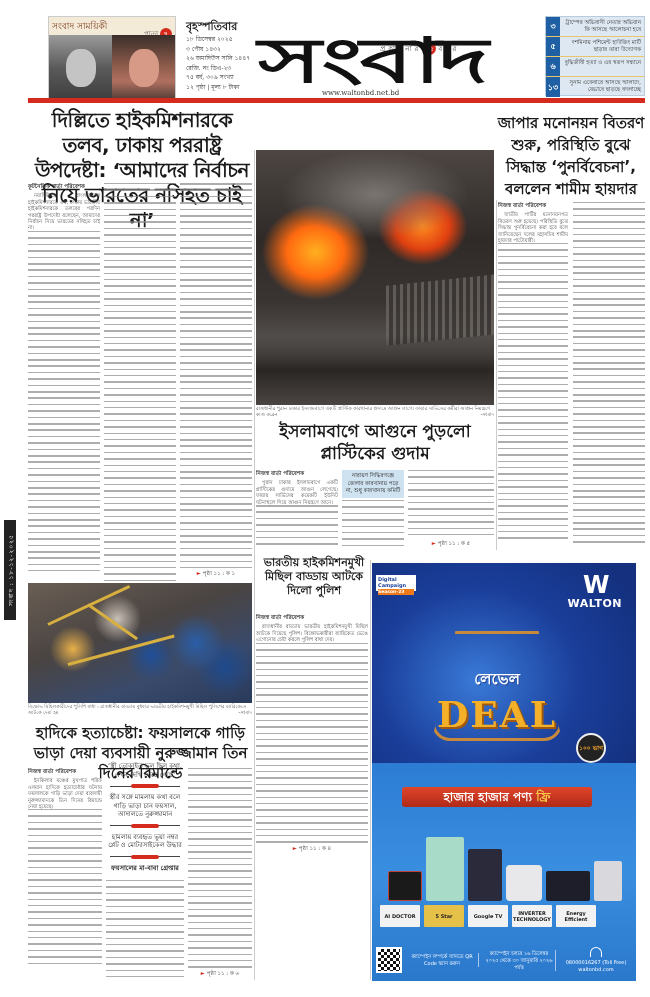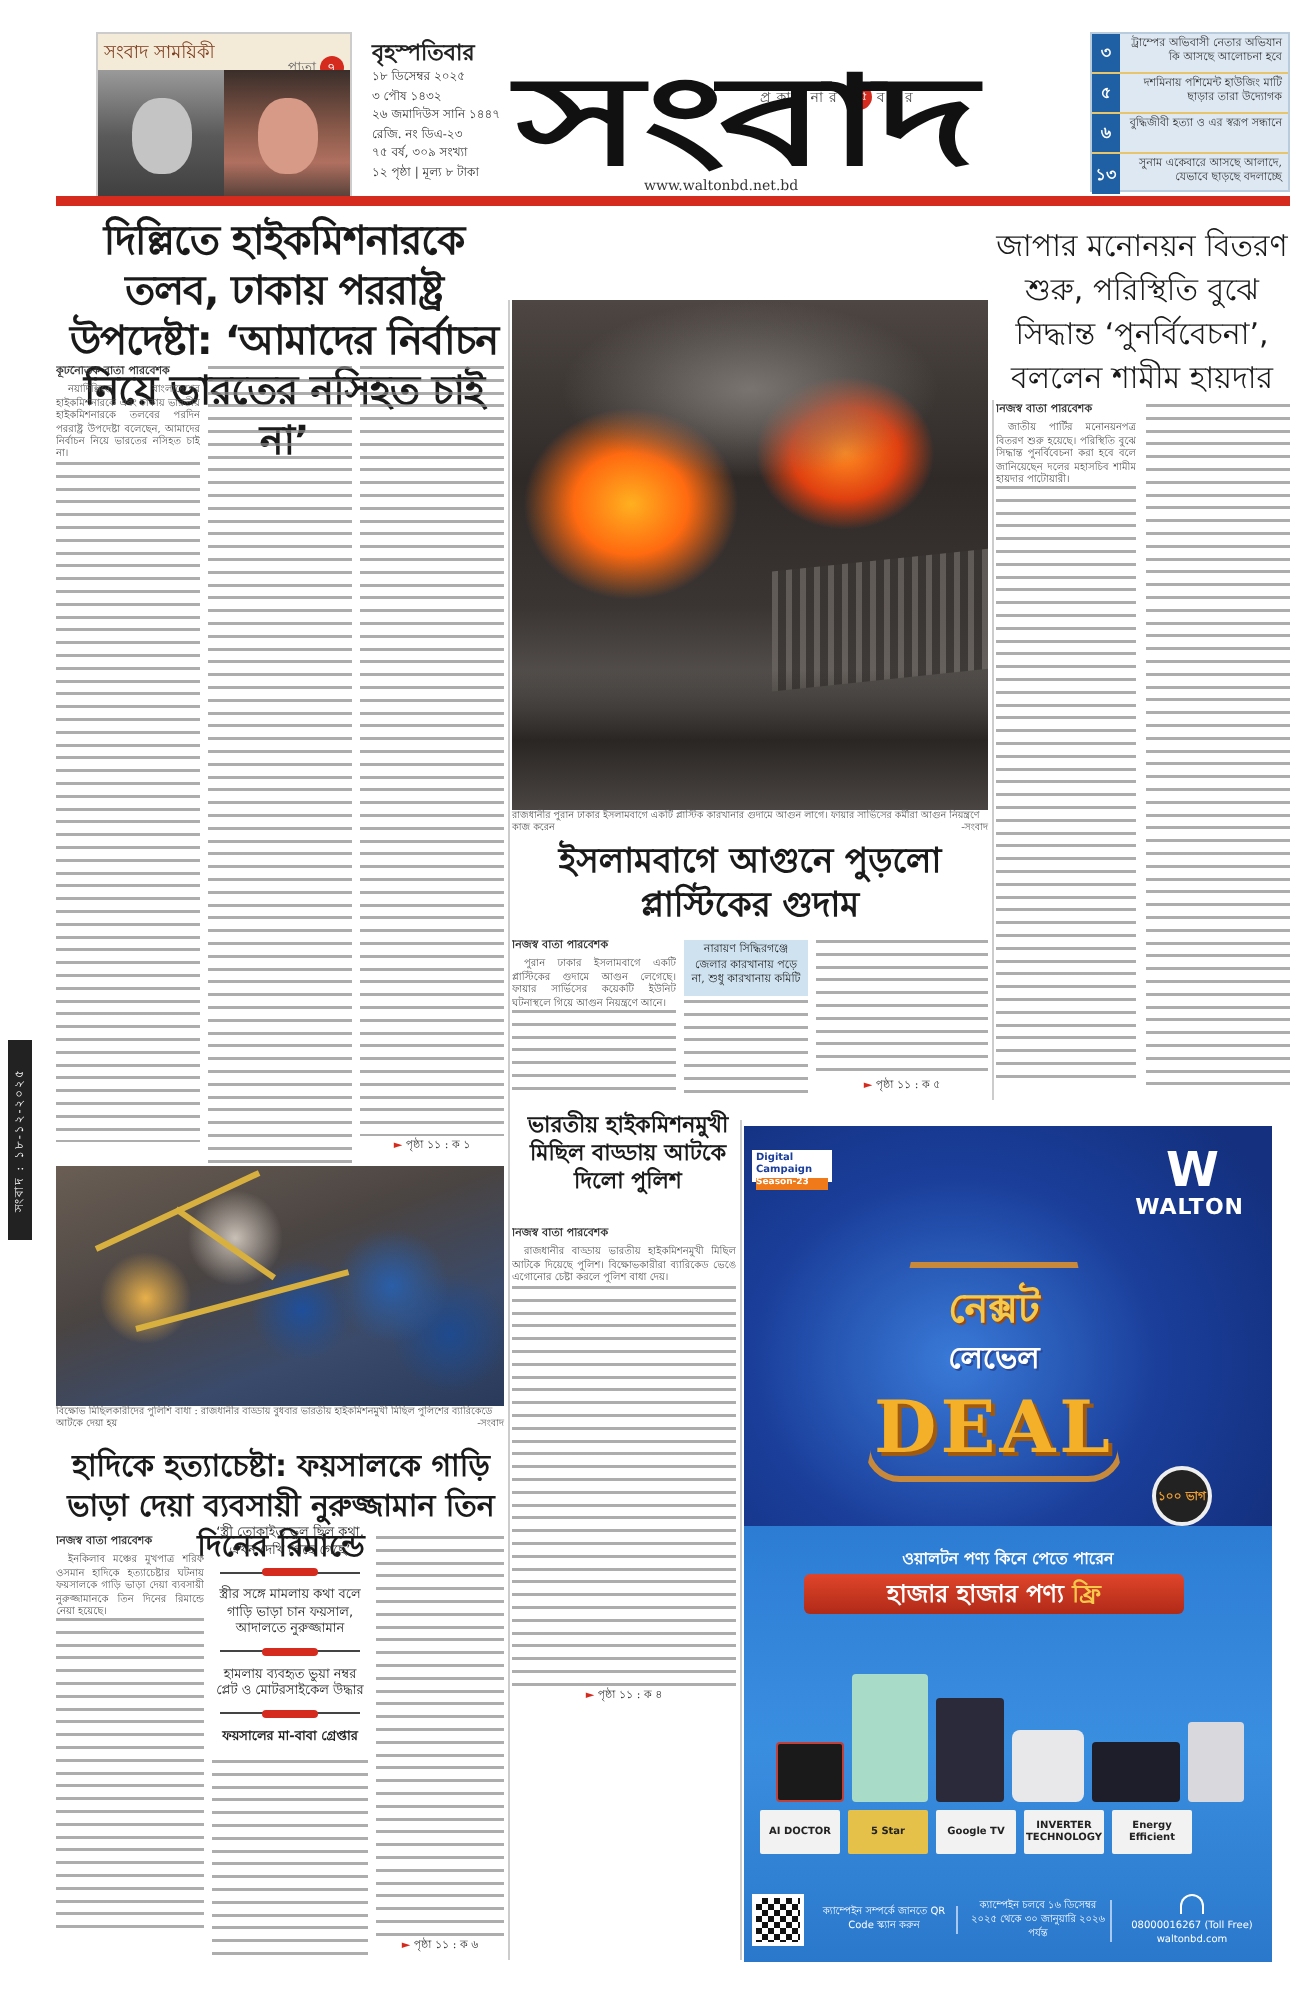--- a/index.html
+++ b/index.html
@@ -31,21 +31,21 @@
   .index-item { height: 20px; display: flex; border-bottom: 1px solid #e8c46a; }
   .index-item:last-child { border-bottom: none; }
   .index-num { width: 14px; background: #1f5fa3; color: #fff; font-size: 8px; display: flex; align-items: center; justify-content: center; font-weight: bold; }
   .index-text { flex: 1; font-size: 5.5px; line-height: 7px; padding: 2px 3px; text-align: right; color: #333; }
 
   .red-rule { position: absolute; left: 28px; top: 98px; width: 617px; height: 5px; background: #d52b1e; }
 
   
   .hl { position: absolute; font-family: "DejaVu Sans", sans-serif; color: #1a1a1a; text-align: center; }
   .hl-main { left: 28px; top: 108px; width: 228px; font-size: 20px; line-height: 25px; font-weight: bold; letter-spacing: -0.5px; }
-  .hl-right { left: 496px; top: 112px; width: 150px; font-size: 15px; line-height: 22px; font-weight: normal; }
+  .hl-right { left: 496px; top: 112px; width: 150px; font-size: 15px; line-height: 22px; font-weight: bold; }
   .hl-fire { left: 255px; top: 420px; width: 240px; font-size: 17px; line-height: 22px; }
   .hl-hadi { left: 28px; top: 723px; width: 225px; font-size: 15px; line-height: 20px; font-weight: bold; }
   .hl-march { left: 256px; top: 556px; width: 116px; font-size: 11px; line-height: 14px; }
 
   
   .byline { font-size: 5.5px; font-weight: bold; color: #333; margin-bottom: 3px; }
   .col { position: absolute; font-size: 5px; line-height: 6.4px; color: #555; text-align: justify; overflow: hidden; }
   .col p { text-indent: 6px; }
   .textlines { width: 100%; background: repeating-linear-gradient(180deg, #8a8a8a 0px, #8a8a8a 1.5px, transparent 1.5px, transparent 6.4px); opacity: 0.7; }
   .jump { font-size: 5.5px; text-align: center; color: #333; margin-top: 2px; }
@@ -275,25 +275,23 @@
   <div class="ad-lower"></div>
   <div class="ad-campaign">
     <div>Digital Campaign</div>
     <span>Season-23</span>
   </div>
   <div class="ad-brand">
     <div class="w">W</div>
     <div class="name">WALTON</div>
   </div>
   <div class="ad-badge"></div>
-  <div class="ad-title1">নেক্সট</div>
   <div class="ad-title2">লেভেল</div>
   <div class="ad-deal">DEAL</div>
   <div class="ad-seal">১০০ ভাগ</div>
-  <div class="ad-line1">ওয়ালটন পণ্য কিনে পেতে পারেন</div>
   <div class="ad-line2">
     <span>হাজার হাজার পণ্য </span><b>ফ্রি</b>
   </div>
   <div class="ad-products">
     <div class="prod" style="left:6px; width:34px; height:30px; background:#1a1a1a; border:1px solid #c2403a;"></div>
     <div class="prod" style="left:44px; width:38px; height:64px; background:#a9dcc8;"></div>
     <div class="prod" style="left:86px; width:34px; height:52px; background:#2a2a3a;"></div>
     <div class="prod" style="left:124px; width:36px; height:36px; background:#e8e8ea; border-radius:4px;"></div>
     <div class="prod" style="left:164px; width:44px; height:30px; background:#1e1e2a;"></div>
     <div class="prod" style="left:212px; width:28px; height:40px; background:#d9d9dd;"></div>

